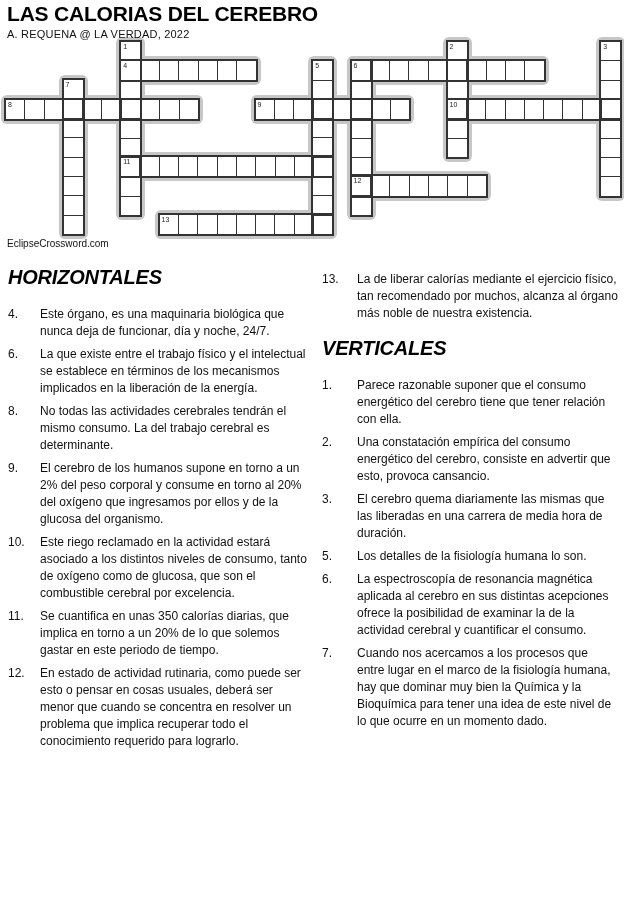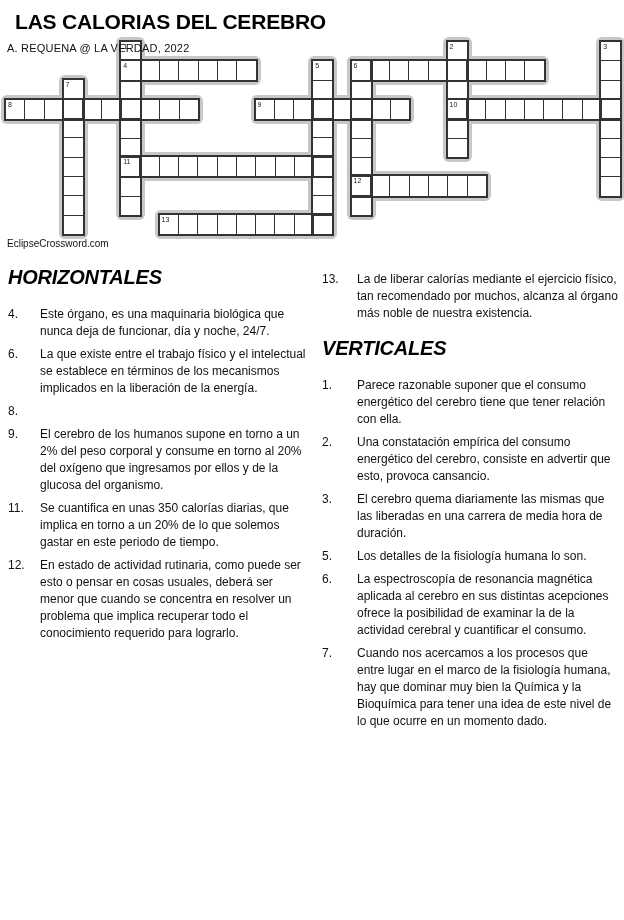--- a/index.html
+++ b/index.html
@@ -3,21 +3,21 @@
 <meta charset="utf-8">
 <style>
   html,body{margin:0;padding:0;}
   body{
     width:624px;height:920px;background:#ffffff;color:#111;
     font-family:"Liberation Sans","DejaVu Sans",sans-serif;
     overflow:hidden;position:relative;
   }
   
   .hdr{position:absolute;left:7px;top:2px;width:610px;}
-  .title{font-size:21px;font-weight:bold;letter-spacing:-0.2px;margin:8px;color:#000;}
+  .title{font-size:21px;font-weight:bold;letter-spacing:-0.2px;margin:0;color:#000;}
   .byline{font-size:11px;letter-spacing:0.2px;margin:2px 0 0 0;color:#111;}
   
   #crossword{position:absolute;left:0;top:0;width:624px;height:256px;}
   .cw-halo{position:absolute;background:#c7c7c7;border-radius:6px;}
   .cw-fill{position:absolute;background:#ffffff;}
   .cw-word{position:absolute;border:2px solid #333;box-sizing:border-box;display:flex;background:transparent;}
   .cw-word.across{flex-direction:row;}
   .cw-word.down{flex-direction:column;}
   .cw-cell{flex:1;position:relative;}
   .cw-word.across .cw-cell{border-right:1px solid #333;}
@@ -258,24 +258,29 @@
         <div class="clue">
           <div class="clue-num">4.</div>
           <div class="clue-text">Este órgano, es una maquinaria biológica que nunca deja de funcionar, día y noche, 24/7.</div>
         </div>
         <div class="clue">
           <div class="clue-num">6.</div>
           <div class="clue-text">La que existe entre el trabajo físico y el intelectual se establece en términos de los mecanismos implicados en la liberación de la energía.</div>
         </div>
         <div class="clue">
           <div class="clue-num">8.</div>
+          <div class="clue-text">No todas las actividades cerebrales tendrán el mismo consumo. La del trabajo cerebral es determinante.</div>
         </div>
         <div class="clue">
           <div class="clue-num">9.</div>
           <div class="clue-text">El cerebro de los humanos supone en torno a un 2% del peso corporal y consume en torno al 20% del oxígeno que ingresamos por ellos  y de la glucosa del organismo.</div>
+        </div>
+        <div class="clue">
+          <div class="clue-num">10.</div>
+          <div class="clue-text">Este riego  reclamado en la actividad estará asociado a los distintos niveles de consumo, tanto de oxígeno como de glucosa, que son el combustible cerebral por excelencia.</div>
         </div>
         <div class="clue">
           <div class="clue-num">11.</div>
           <div class="clue-text">Se cuantifica en unas 350 calorías diarias, que implica en torno a un 20% de lo que solemos gastar en este periodo de tiempo.</div>
         </div>
         <div class="clue">
           <div class="clue-num">12.</div>
           <div class="clue-text">En estado de actividad rutinaria, como puede ser esto o pensar en cosas usuales, deberá ser menor que cuando se concentra en resolver un problema que implica recuperar todo el conocimiento requerido para lograrlo.</div>
         </div>
       </div>

